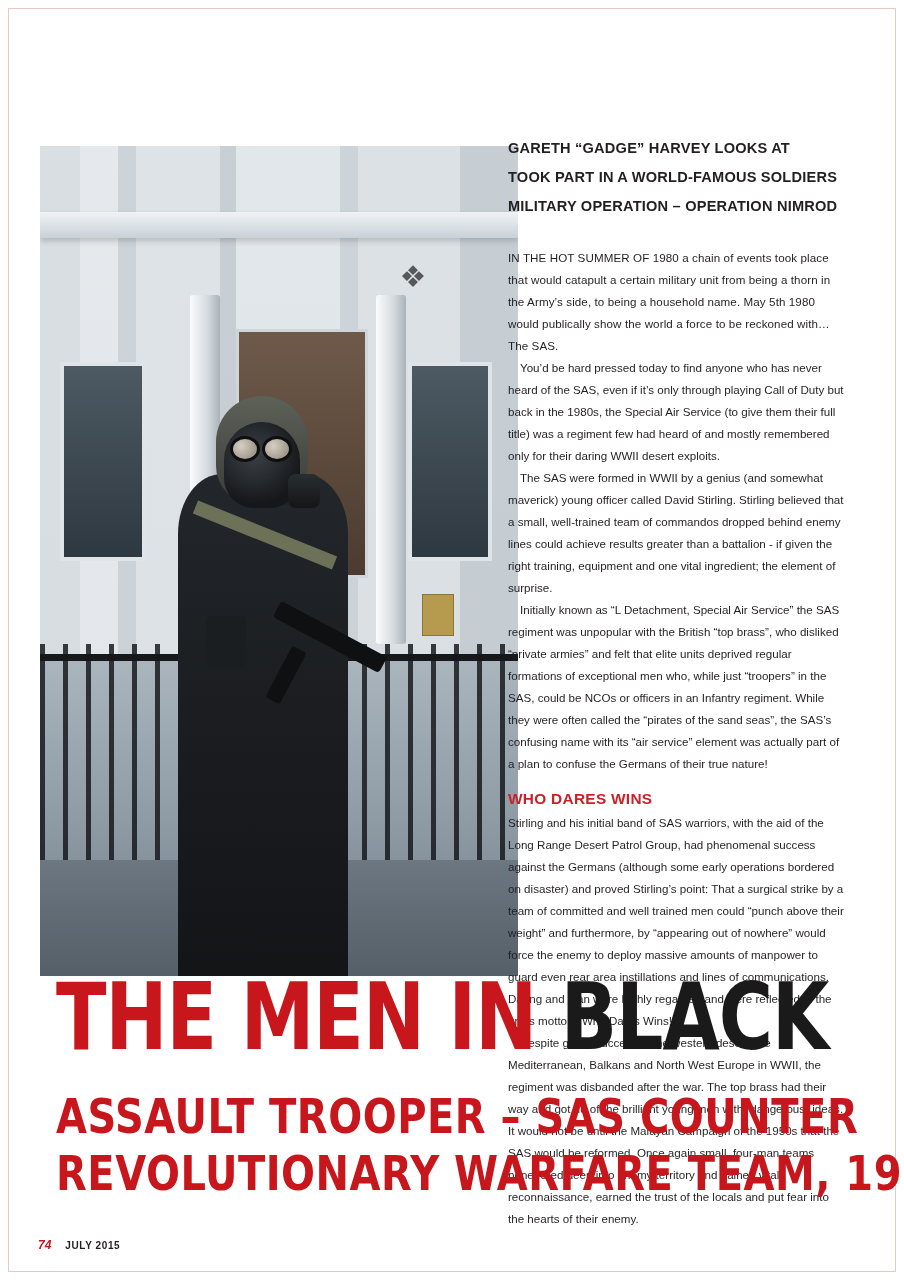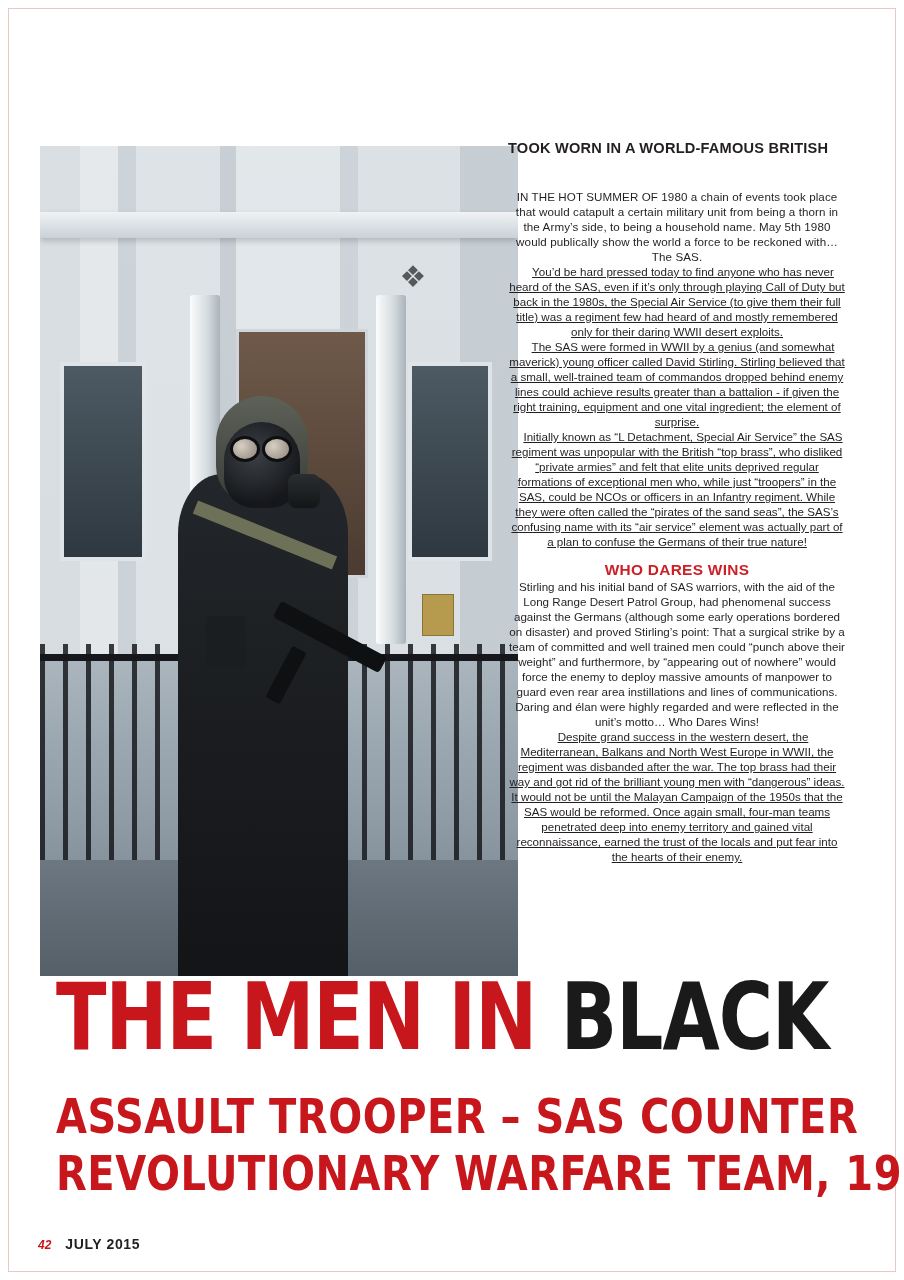--- a/index.html
+++ b/index.html
@@ -200,28 +200,28 @@
     font-size: 14.6px;
     line-height: 29px;
     letter-spacing: .2px;
     color: #231f20;
     margin: 0 0 26px 0;
   }
   .standfirst div { white-space: nowrap; }
 
   .body-copy {
     font-size: 11.6px;
-    line-height: 15px;
+    line-height: 22px;
     color: #231f20;
-    text-align: center;
+    text-align: left;
   }
   .body-copy p {
     margin: 0;
   }
-  .body-copy p + p { text-indent: 12px; text-decoration: underline; }
+  .body-copy p + p { text-indent: 12px; }
   .body-copy .lead { text-indent: 0; }
   .smallcaps-lead { letter-spacing: .1px; }
 
   .subhead {
     color: #cc2027;
     font-weight: bold;
     font-size: 15.4px;
     letter-spacing: .3px;
     margin: 13px 0 2px 0;
   }
@@ -269,21 +269,21 @@
   }
   .folio {
     color: #c8161d;
     font-weight: bold;
     font-style: italic;
     font-size: 12px;
   }
   .issue {
     color: #231f20;
     font-weight: bold;
-    font-size: 14px;
+    font-size: 10px;
     letter-spacing: .6px;
   }
 </style>
 </head>
 <body>
 
 <div class="page-frame"></div>
 
 <figure class="photo">
   <div class="photo-bg"></div>
@@ -310,21 +310,23 @@
     <div class="s-strap"></div>
     <div class="s-pouch"></div>
     <div class="s-gun"></div>
     <div class="s-mag"></div>
   </div>
 </figure>
 
 <div class="col-right">
 
   <div class="standfirst">
-    <div>TOOK WORN IN A WORLD-FAMOUS BRITISH</div>
+    <div>GARETH “GADGE” HARVEY LOOKS AT</div>
+    <div>TOOK PART IN A WORLD-FAMOUS SOLDIERS</div>
+    <div>MILITARY OPERATION – OPERATION NIMROD</div>
   </div>
 
   <div class="body-copy">
     <p class="lead smallcaps-lead">IN THE HOT SUMMER OF 1980 a chain of events took place that would catapult a certain military unit from being a thorn in the Army’s side, to being a household name.  May 5th 1980 would publically show the world a force to be reckoned with… The SAS.</p>
     <p>You’d be hard pressed today to find anyone who has never heard of the SAS, even if it’s only through playing Call of Duty but back in the 1980s, the Special Air Service (to give them their full title) was a regiment few had heard of and mostly remembered only for their daring WWII desert exploits.</p>
     <p>The SAS were formed in WWII by a genius (and somewhat maverick) young officer called David Stirling.  Stirling believed that a small, well-trained team of commandos dropped behind enemy lines could achieve results greater than a battalion - if given the right training, equipment and one vital ingredient; the element of surprise.</p>
     <p>Initially known as “L Detachment, Special Air Service” the SAS regiment was unpopular with the British “top brass”, who disliked “private armies” and felt that elite units deprived regular formations of exceptional men who, while just “troopers” in the SAS, could be NCOs or officers in an Infantry regiment. While they were often called the “pirates of the sand seas”, the SAS’s confusing name with its “air service” element was actually part of a plan to confuse the Germans of their true nature!</p>
 
     <h2 class="subhead">WHO DARES WINS</h2>
 
@@ -338,15 +340,15 @@
     <span class="title-red">THE MEN IN</span>
     <span class="title-black">BLACK</span>
   </div>
   <div class="subtitle">
     <div>ASSAULT TROOPER – SAS COUNTER</div>
     <div>REVOLUTIONARY WARFARE TEAM, 1980</div>
   </div>
 </div>
 
 <div class="footer">
-  <span class="folio">42</span>
+  <span class="folio">74</span>
   <span class="issue">JULY 2015</span>
 </div>
 
 </body></html>

